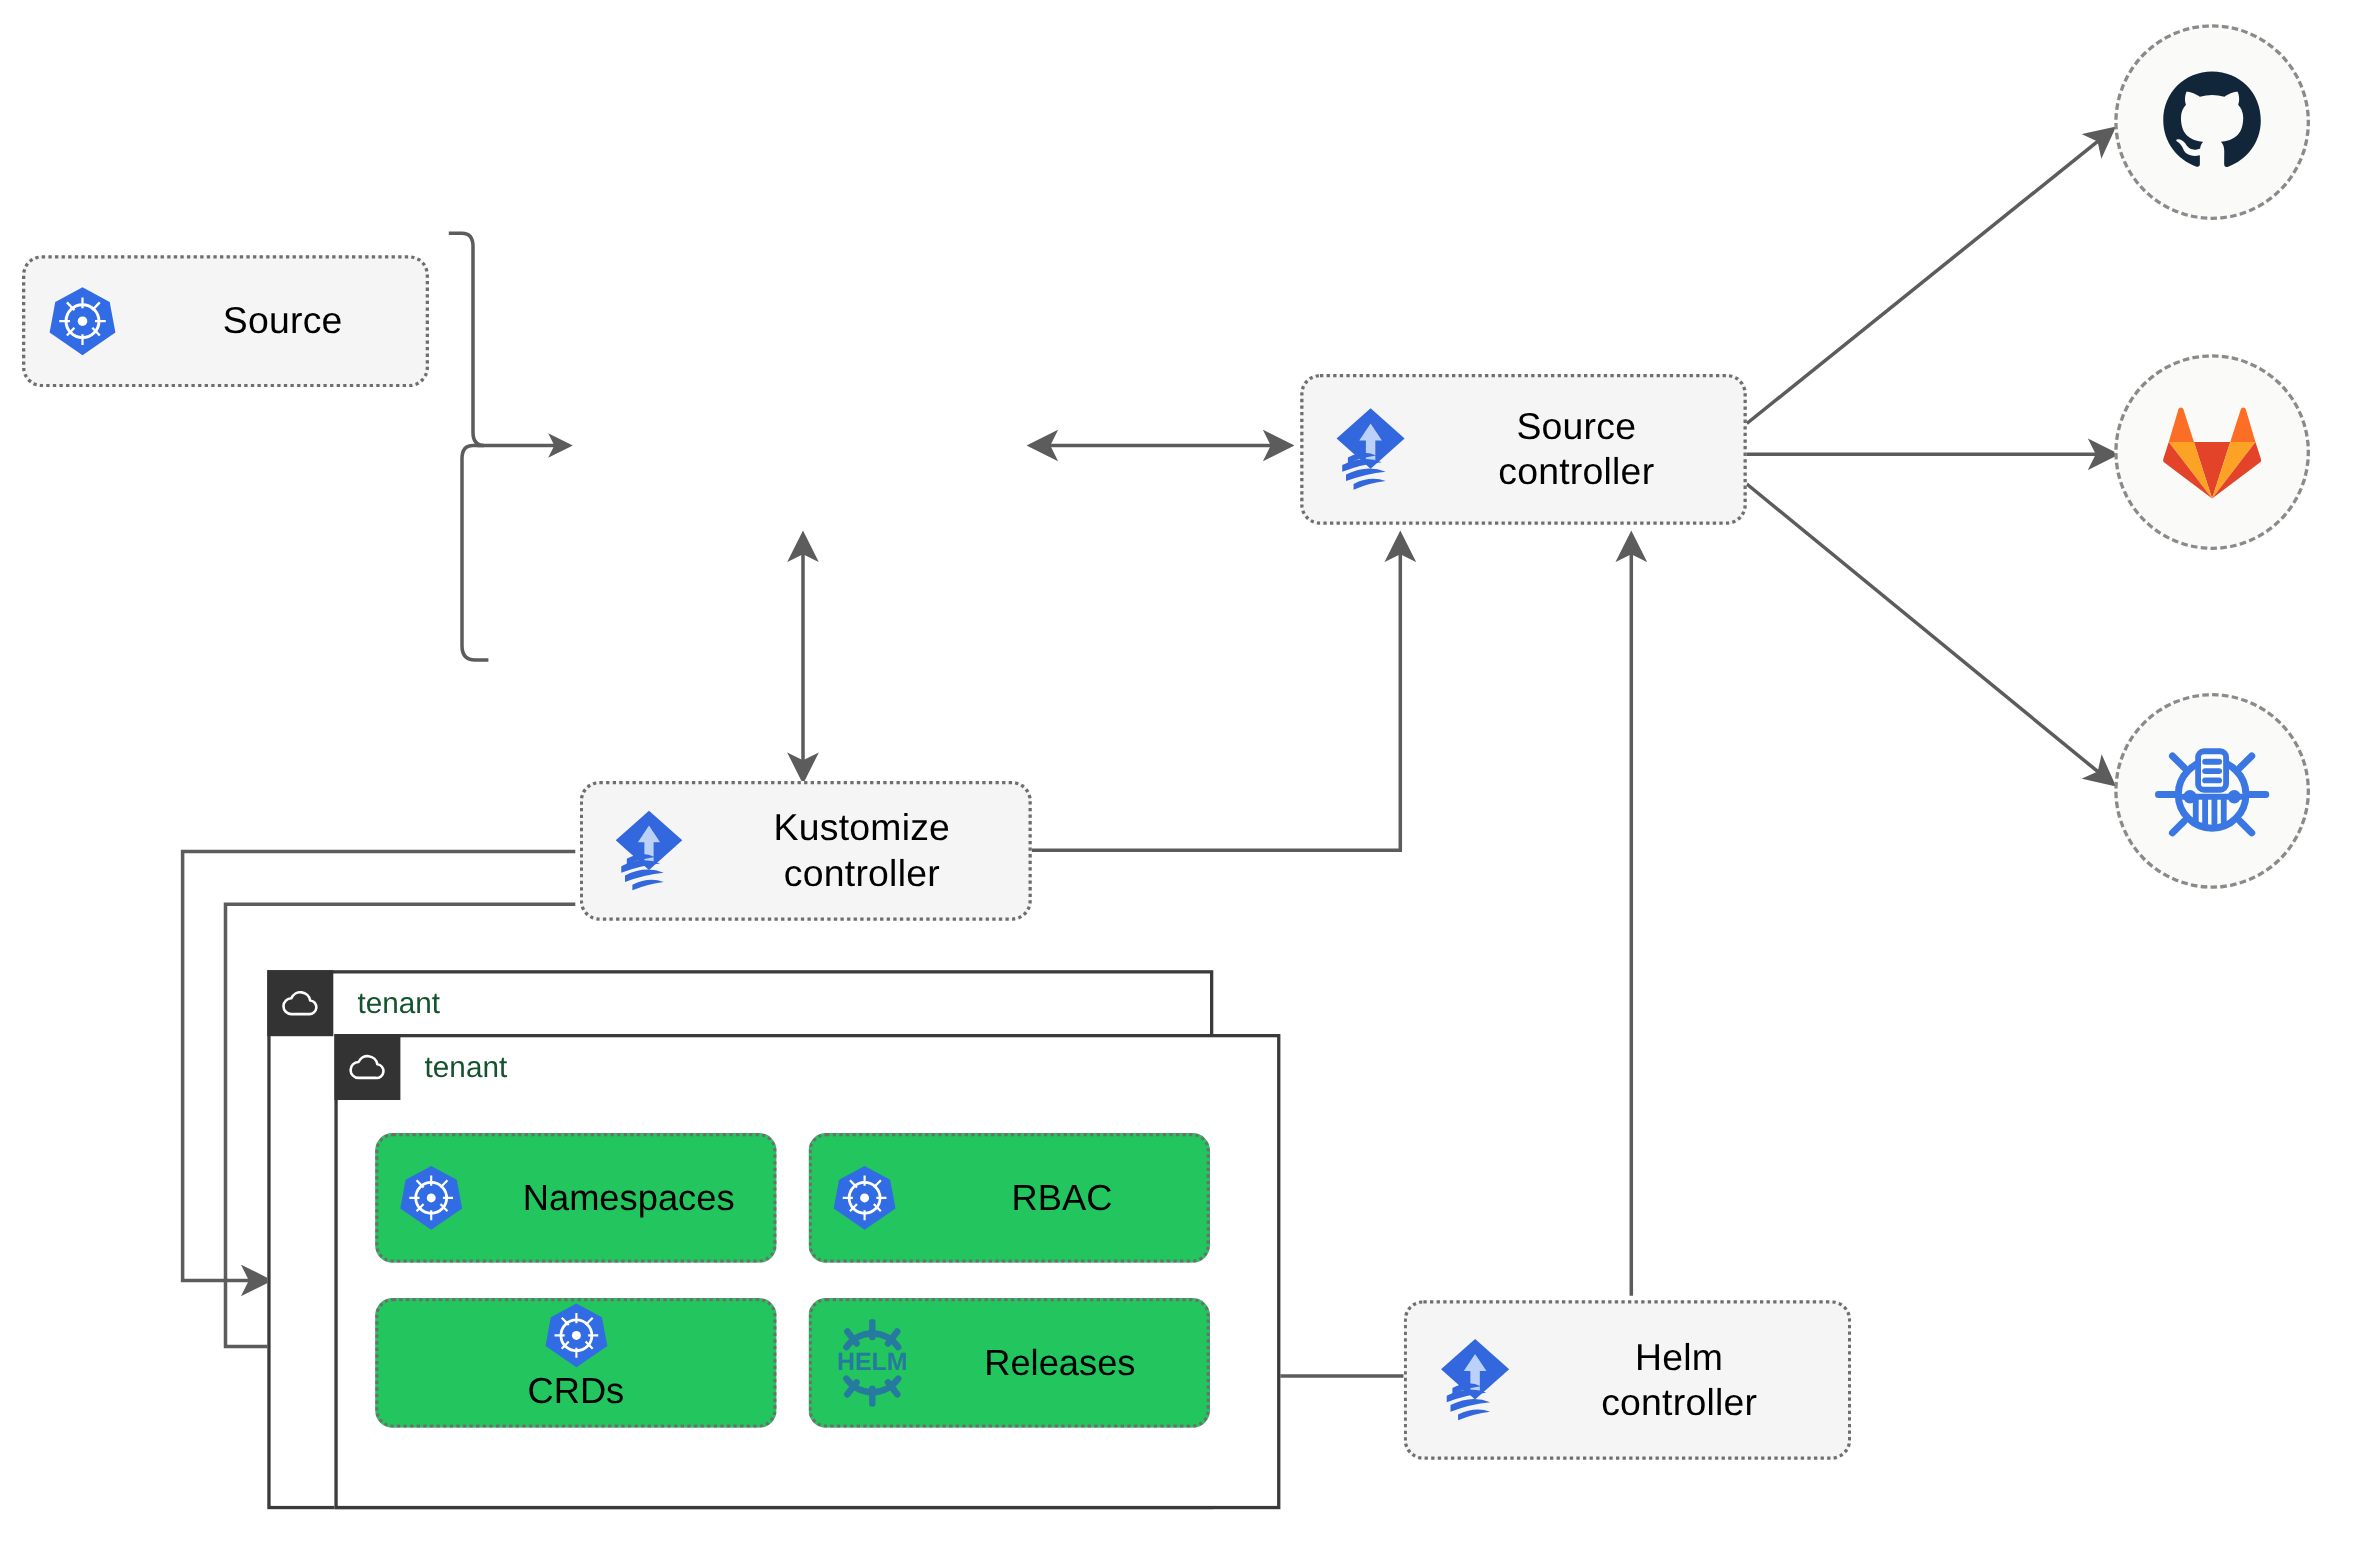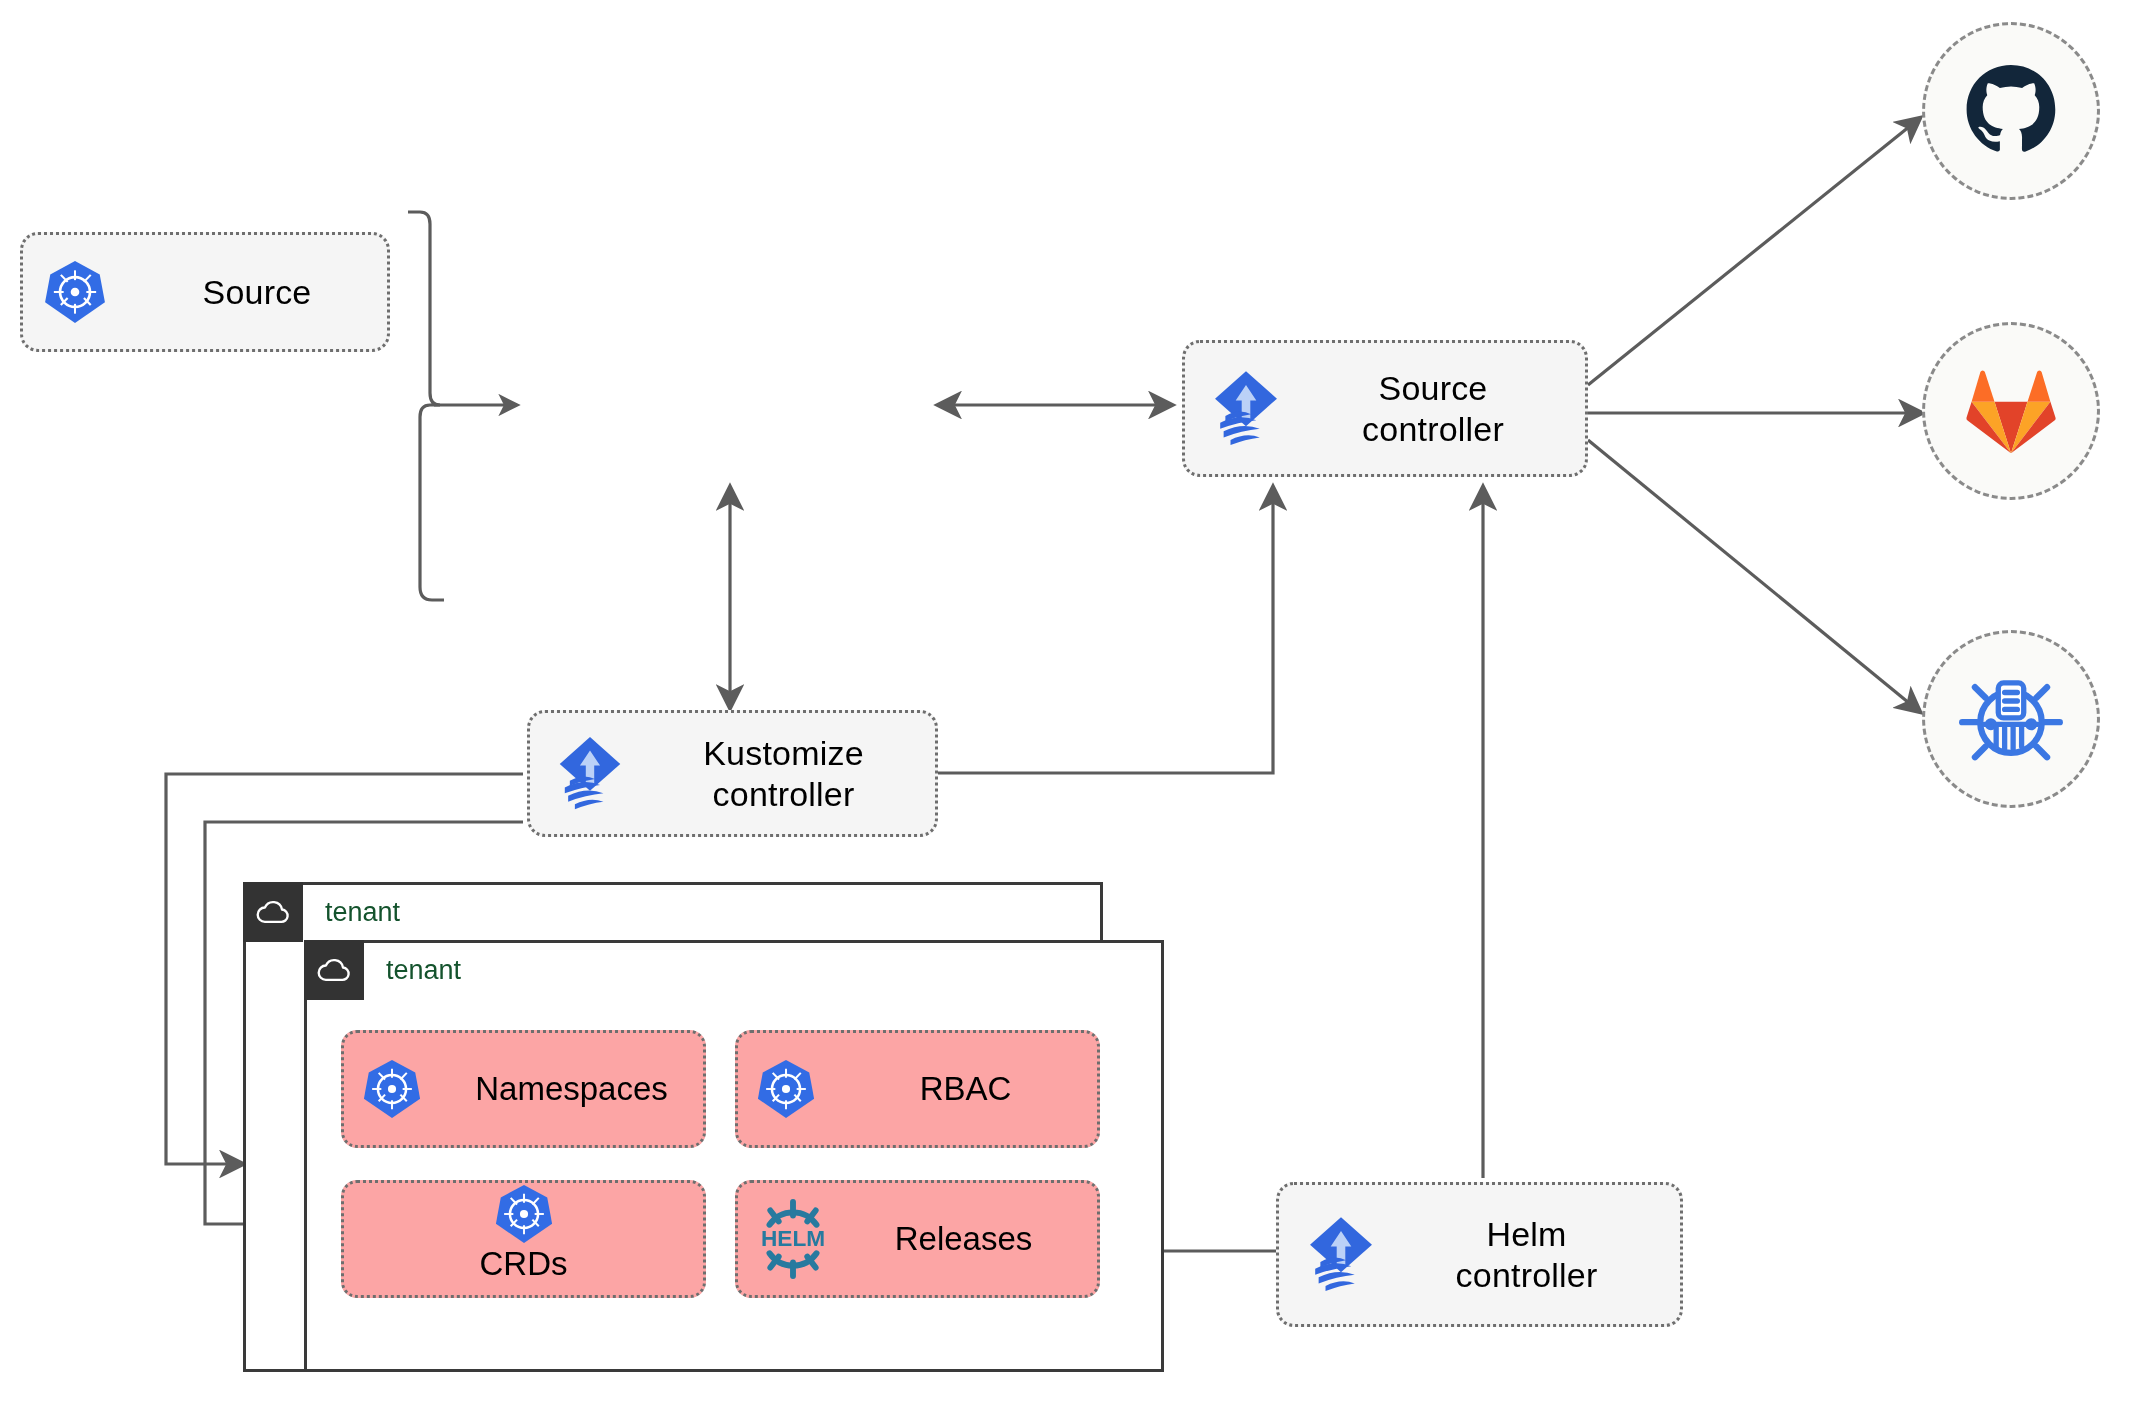--- a/index.html
+++ b/index.html
@@ -90,21 +90,21 @@
   .tenant .titletext {
     color: #14532d;
     font-size: 27px;
     padding-left: 22px;
     white-space: nowrap;
   }
   
   .card {
     position: absolute;
     box-sizing: border-box;
-    background: #fca5a5;
+    background: #22c55e;
     border: 3px dotted #6e6e6e;
     border-radius: 16px;
     display: flex;
     align-items: center;
     z-index: 6;
   }
   .card .glyph {
     flex: 0 0 auto;
     display: flex;
     align-items: center;

